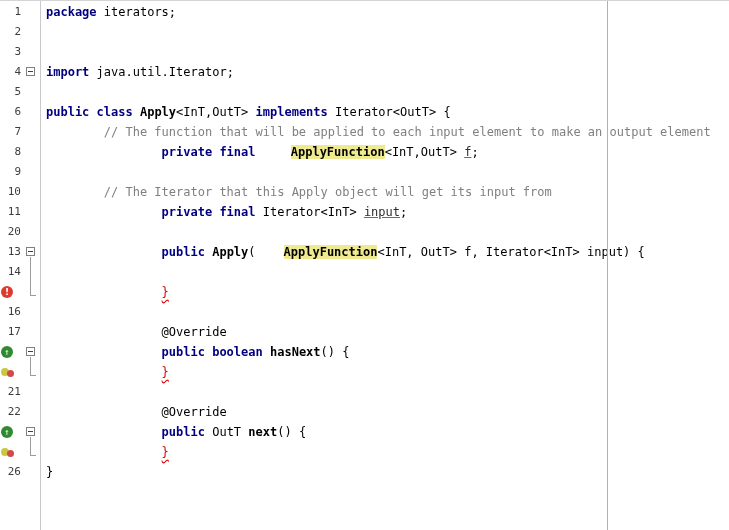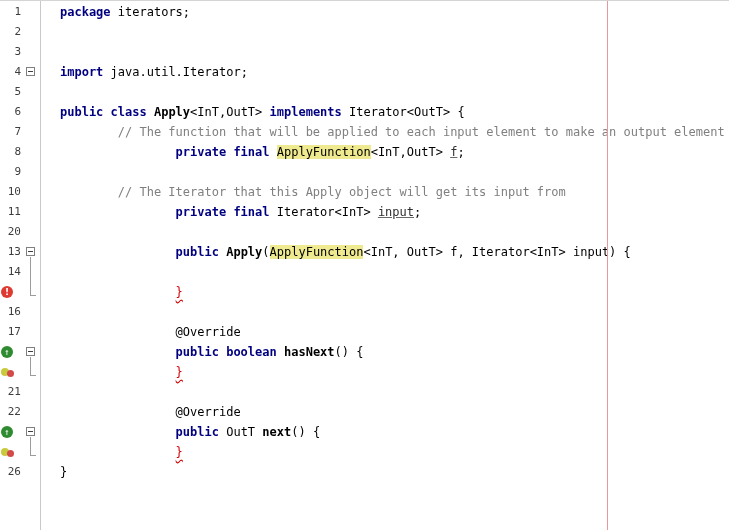--- a/index.html
+++ b/index.html
@@ -29,28 +29,28 @@
   .gicon { position:absolute; left:1px; top:4px; width:12px; height:12px; display:block; }
   .err-icon { border-radius:50%; background:var(--error-icon,#dd3a32); color:#fff;
               font-size:9px; font-weight:bold; text-align:center; line-height:12px;
               font-family:"DejaVu Sans","Liberation Sans",sans-serif; }
   .ovr-icon { border-radius:50%; background:var(--override-icon,#2f8b2f); color:#fff;
               font-size:9px; text-align:center; line-height:12px; }
   .warn-icon i { position:absolute; border-radius:50%; display:block; }
   .warn-icon .w1 { left:0; top:2px; width:8px; height:8px; background:#c9c93e; }
   .warn-icon .w2 { left:6px; top:4px; width:7px; height:7px; background:#d24a4a; }
   .code { flex:1 1 auto; position:relative; white-space:pre; font-size:12px;
-          line-height:20px; color:var(--text,#000); padding-left:20px; }
+          line-height:20px; color:var(--text,#000); padding-left:6px; }
   .code.caret-row { background:var(--caret-line,#f9d8d8); }
   .caret { position:absolute; top:2px; width:2px; height:15px; background:#000; }
   .tk-kw  { color:var(--keyword,#000080); font-weight:bold; }
   .tk-p   { color:var(--text,#000); }
   .tk-c   { color:var(--comment,#808080); }
   .tk-b   { color:var(--text,#000); font-weight:bold;text-align:center; }
-  .tk-hl  { background:var(--identifier-highlight,#efe98f); font-weight:normal; }
+  .tk-hl  { background:var(--identifier-highlight,#efe98f); font-weight:bold;margin-left:28px; }
   .tk-u   { color:#2e2e2e; text-decoration:underline; text-decoration-color:#6a6a6a; }
   .tk-err { color:var(--error,#d40000);
             text-decoration:underline wavy var(--error,#d40000);
             text-underline-offset:3px; }
   .margin-line { position:absolute; top:0; bottom:0; left:607px; width:1px;
                  background:var(--right-margin,#e89a9a); pointer-events:none; }
 </style>
 </head>
 <body>
 

